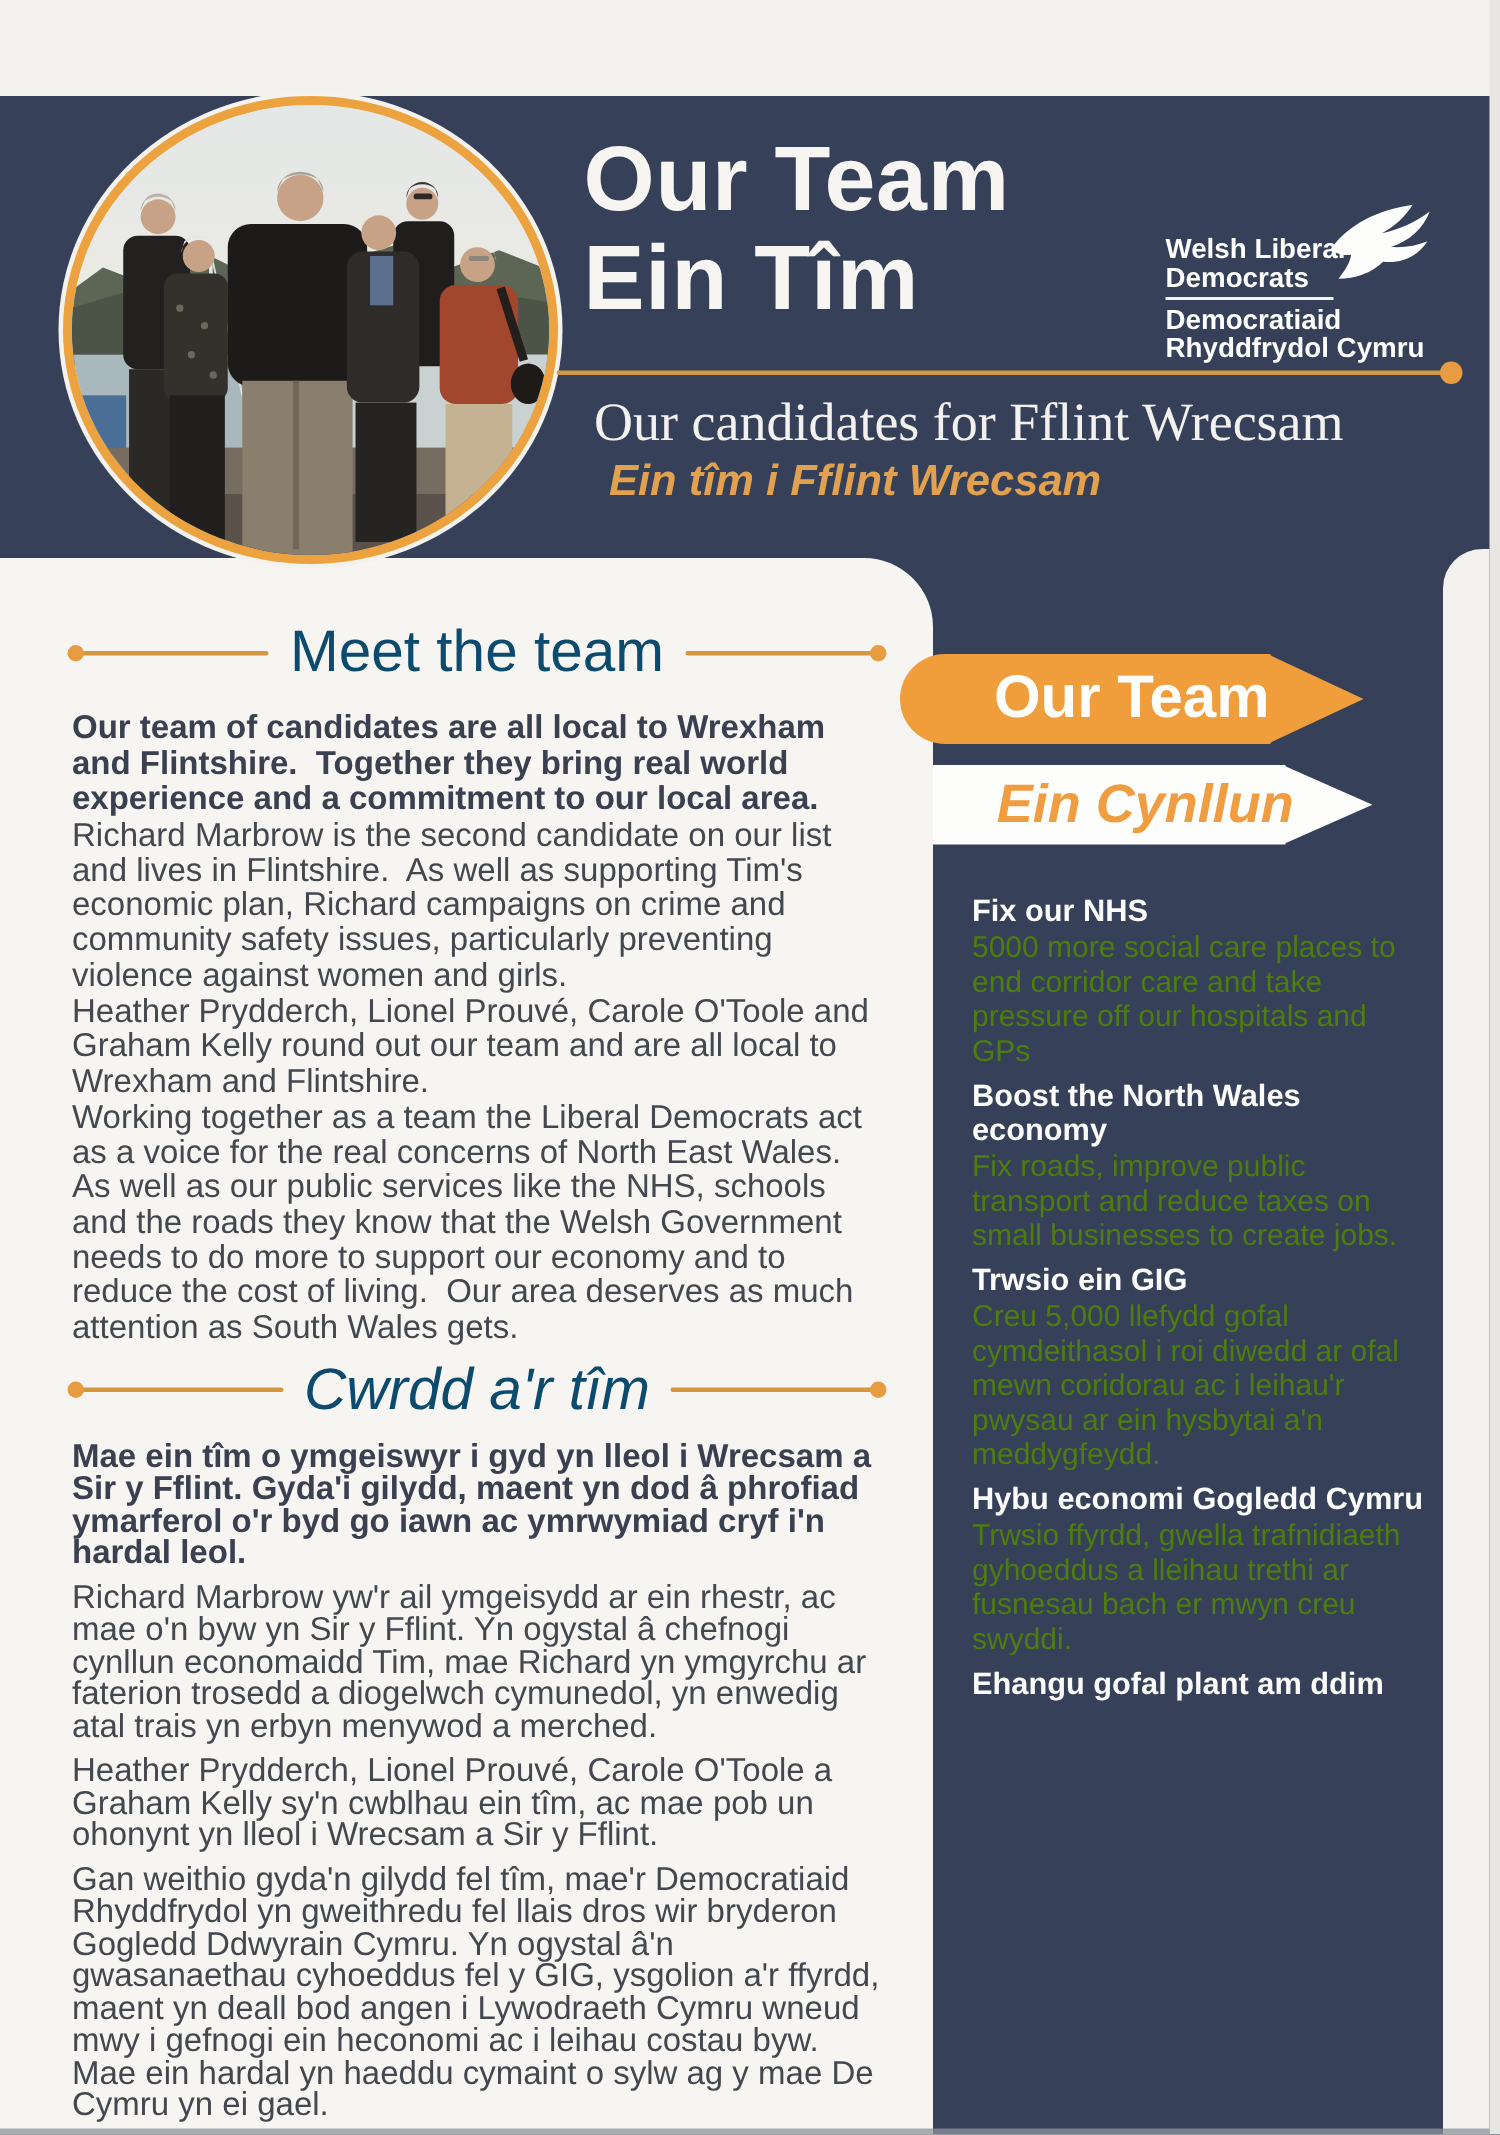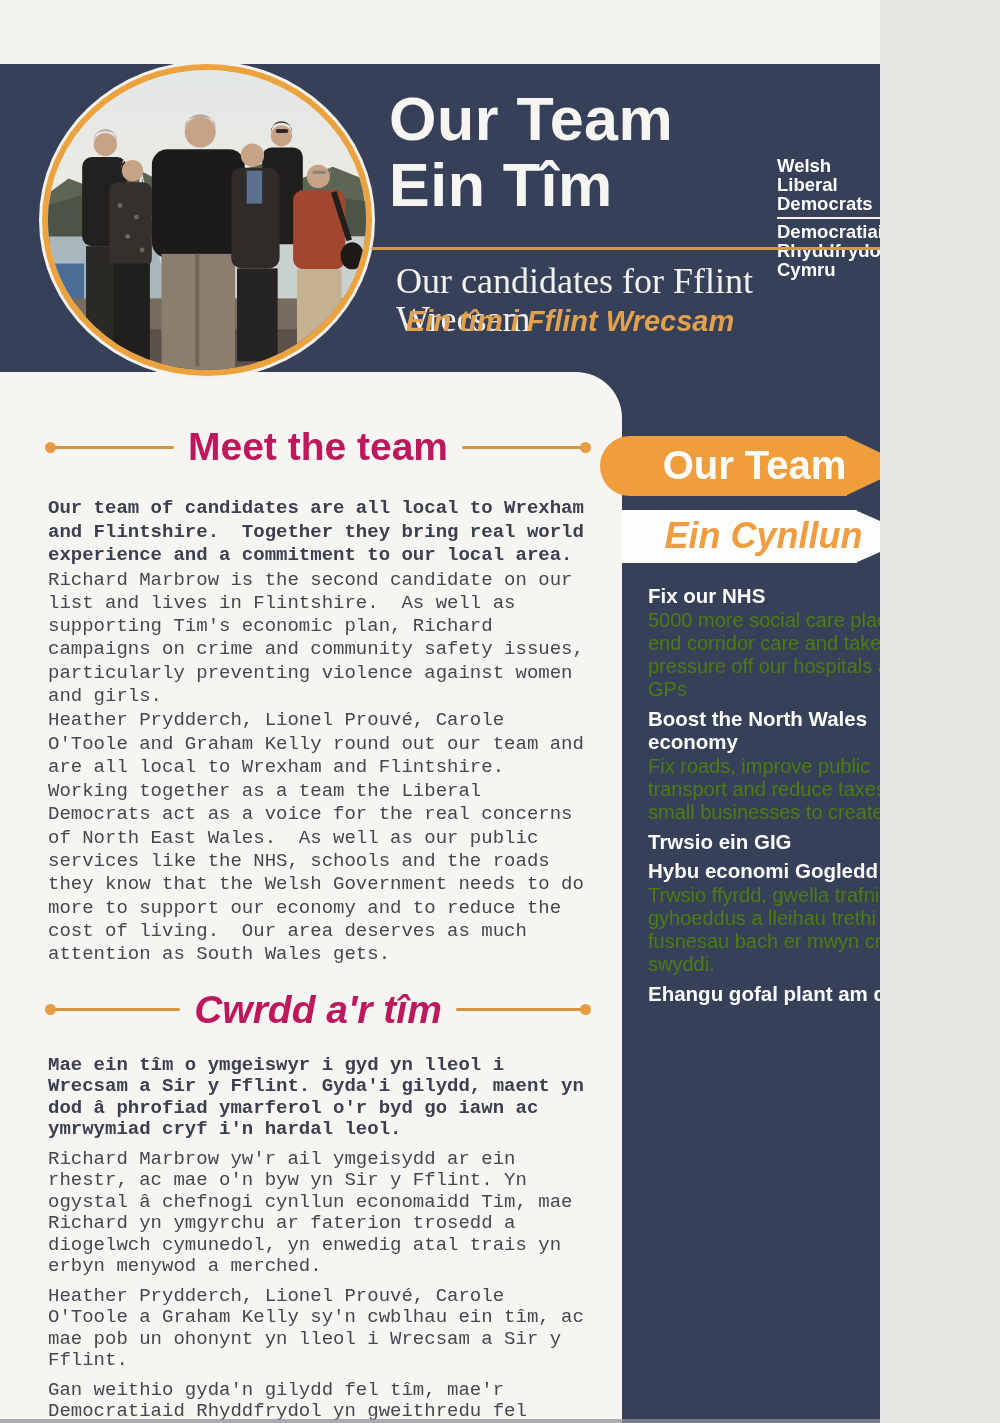--- a/index.html
+++ b/index.html
@@ -1,17 +1,17 @@
 <!DOCTYPE html>
 <html><head>
 <meta charset="utf-8">
 <style>
   html,body{margin:0;padding:0;}
   body{background:#e8e6e2;font-family:"Liberation Sans","DejaVu Sans",sans-serif;}
-  #page{position:relative;width:880px;height:1423px;background:#f3f1ee;overflow:hidden;}
+  #page{position:relative;width:951px;height:1423px;background:#f3f1ee;overflow:hidden;padding-left:42px;}
 
   
   .navy-bg{position:absolute;left:0;top:64px;width:1000px;height:1359px;background:#364059;}
   .main-col{position:absolute;left:0;top:372px;width:622px;height:1051px;background:#f7f5f2;border-top-right-radius:46px;}
   .right-strip{position:absolute;left:962px;top:366px;width:38px;height:1057px;background:#f3f1ee;border-top-left-radius:26px;}
   .scan-edge{position:absolute;left:0;bottom:0;width:1000px;height:4px;background:#8e939a;opacity:.75;}
 
   
   .photo{position:absolute;left:42px;top:64px;width:318px;height:300px;border-radius:50%;
          border:6px solid #eca33f;box-shadow:0 0 0 3px #f4f2ee;overflow:hidden;background:#dfe3e2;}
@@ -22,26 +22,26 @@
   .logo .div{width:112px;height:2px;background:#f4f3f1;margin:4px 0 3px 0;}
   .bird{position:absolute;left:881px;top:118px;width:76px;height:84px;}
   .header-rule{position:absolute;left:371px;top:247px;width:596px;height:3px;background:#cf9a4b;border-radius:2px;}
   .header-rule .dot{position:absolute;right:-8px;top:-6px;width:15px;height:15px;border-radius:50%;background:#e89c42;}
   .sub-en{position:absolute;left:396px;top:262px;color:#f2f1ee;font-size:36px;line-height:38px;font-family:Liberation Serif, serif;}
   .sub-cy{position:absolute;left:406px;top:305px;color:#e2a14f;font-size:29px;font-style:italic;font-weight:700;}
 
   
   .left-content{position:absolute;left:48px;top:412px;width:540px;color:#43474e;}
   .rule-heading{display:flex;align-items:center;}
-  .rule-heading h2{margin:12px 14px;color:#be185d;font-size:39px;line-height:46px;font-weight:700;white-space:nowrap;}
+  .rule-heading h2{margin:0 14px;color:#0c4a6e;font-size:39px;line-height:46px;font-weight:400;white-space:nowrap;}
   .rule-heading.cwrdd h2{font-style:italic;}
   .rule{flex:1;height:3px;background:#d6953f;border-radius:2px;position:relative;}
   .rule.l::before{content:"";position:absolute;left:-3px;top:-4px;width:11px;height:11px;border-radius:50%;background:#e89c42;}
   .rule.r::after{content:"";position:absolute;right:-3px;top:-4px;width:11px;height:11px;border-radius:50%;background:#e89c42;}
-  .left-content p{margin:1px 0 0 0;font-size:19px;line-height:23.3px;white-space:pre-wrap;font-family:Liberation Mono, monospace;}
+  .left-content p{margin:1px 0 0 0;font-size:22px;line-height:23.3px;white-space:pre-wrap;}
   .left-content p.intro{margin-top:15px;font-weight:700;color:#3a4050;line-height:23.5px;}
   .rule-heading.cwrdd{margin-top:8px;}
   .cy p{line-height:21.5px;margin-top:8px;}
   .cy p.intro{margin-top:10px;line-height:21.5px;}
 
   
   .sidebar{position:absolute;left:622px;top:372px;width:340px;height:1051px;}
   .banner1{position:absolute;left:-22px;top:64px;width:309px;height:60px;}
   .banner1 .bar{position:absolute;left:0;top:0;right:62px;bottom:0;background:#f09d3c;border-radius:30px 0 0 30px;}
   .banner1 .tip{position:absolute;right:0;top:0;width:64px;height:60px;background:#f09d3c;
@@ -49,21 +49,21 @@
   .banner1 .label{position:absolute;left:40px;right:40px;top:0;height:60px;line-height:58px;text-align:center;
                   color:#fdfdfc;font-size:40px;font-weight:700;}
   .banner2{position:absolute;left:0;top:138px;width:293px;height:53px;}
   .banner2 .bar{position:absolute;left:0;top:0;right:58px;bottom:0;background:#fdfdfc;}
   .banner2 .tip{position:absolute;right:0;top:0;width:60px;height:53px;background:#fdfdfc;
                 clip-path:polygon(0 0,100% 50%,0 100%);}
   .banner2 .label{position:absolute;left:30px;right:40px;top:0;height:53px;line-height:51px;text-align:center;
                   color:#ef9d40;font-size:36px;font-weight:700;font-style:italic;}
   .plan-list{position:absolute;left:26px;top:208px;width:306px;}
   .plan-item h3{margin:6px 0 0 0;color:#fbfbfa;font-size:20.5px;line-height:23px;font-weight:700;}
-  .plan-item:first-child h3{margin-top:4px;}
+  .plan-item:first-child h3{margin-top:16px;}
   .plan-item p{margin:2px 0 0 0;color:#4d7c0f;font-size:20px;line-height:23px;}
 </style>
 </head>
 <body>
 
 <div id="page">
   <div class="navy-bg"></div>
   <div class="main-col"></div>
   <div class="right-strip"></div>
 
@@ -191,20 +191,21 @@
       <div class="plan-item">
         <h3>Fix our NHS</h3>
         <p>5000 more social care places to end corridor care and take pressure off our hospitals and GPs</p>
       </div>
       <div class="plan-item">
         <h3>Boost the North Wales economy</h3>
         <p>Fix roads, improve public transport and reduce taxes on small businesses to create jobs.</p>
       </div>
       <div class="plan-item">
         <h3>Trwsio ein GIG</h3>
+        <p>Creu 5,000 llefydd gofal cymdeithasol i roi diwedd ar ofal mewn coridorau ac i leihau'r pwysau ar ein hysbytai a'n meddygfeydd.</p>
       </div>
       <div class="plan-item">
         <h3>Hybu economi Gogledd Cymru</h3>
         <p>Trwsio ffyrdd, gwella trafnidiaeth gyhoeddus a lleihau trethi ar fusnesau bach er mwyn creu swyddi.</p>
       </div>
       <div class="plan-item">
         <h3>Ehangu gofal plant am ddim</h3>
       </div>
     </div>
   </div>

